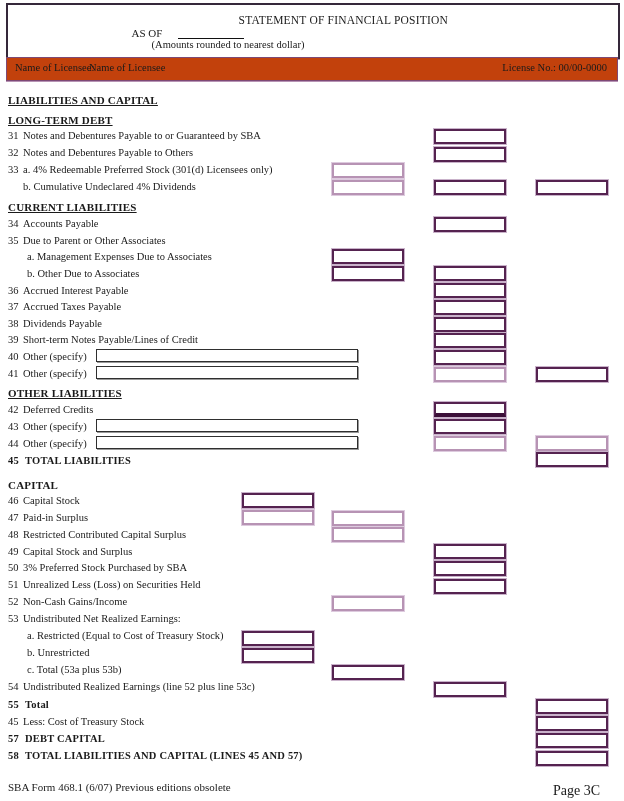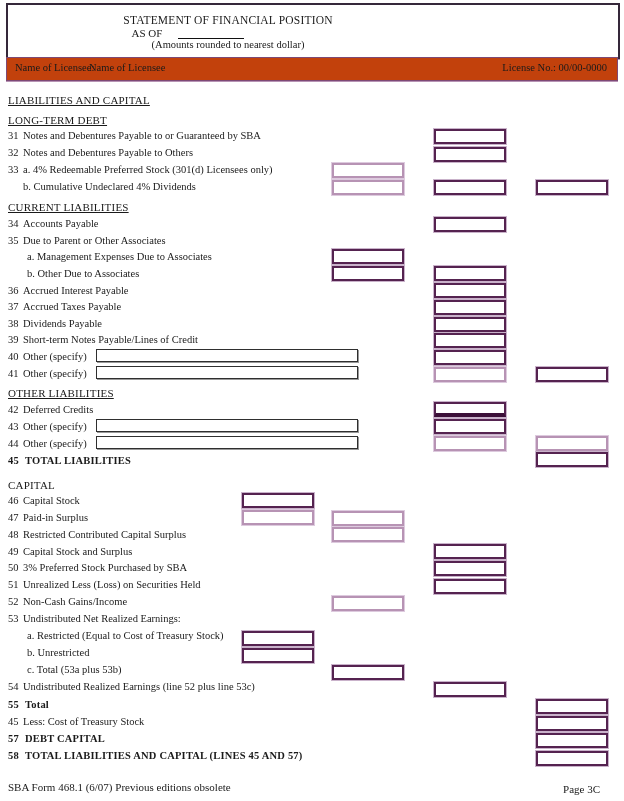--- a/index.html
+++ b/index.html
@@ -13,37 +13,37 @@
     position:relative;width:624px;height:801px;background:#ffffff;
     font-family:"Liberation Serif", serif;color:#1a1a1a;overflow:hidden;
     margin:0 auto;
   }
   
   .hdr-box{
     position:absolute;left:6px;top:3px;width:610px;height:52px;
     border:2px solid #35283a;background:#fff;
     box-shadow:0 1px 0 var(--light);
   }
-  .hdr-title{position:absolute;left:0;top:9px;width:440px;text-align:center;
+  .hdr-title{position:absolute;left:0;top:9px;width:440px;text-align:right;
     font-size:11.5px;letter-spacing:.2px;}
   .hdr-asof{position:absolute;left:0;top:22px;width:360px;text-align:center;font-size:11px;}
   .asof-blank{display:inline-block;width:66px;border-bottom:1.5px solid #111;height:10px;
     vertical-align:bottom;margin-left:16px;}
   .hdr-sub{position:absolute;left:0;top:34px;width:440px;text-align:center;font-size:10.5px;}
   .hdr-omb{position:absolute;left:443px;top:10px;width:165px;font-size:10.5px;line-height:13px;}
   .lic-row{
     position:absolute;left:6px;top:57px;width:610px;height:22px;
     border:1.5px solid #7d4a76;background:#c2410c;box-shadow:0 1px 0 var(--light);
   }
   .lic-label{position:absolute;left:8px;top:4px;font-size:10.5px;}
   .lic-value{position:absolute;left:82px;top:4px;font-size:10.5px;}
   .lic-no{position:absolute;right:10px;top:4px;font-size:10.5px;}
   
   .section{
-    position:absolute;left:8px;font-size:11px;font-weight:normal;
+    position:absolute;left:8px;font-size:11px;font-weight:bold;
     text-decoration:underline;letter-spacing:.2px;white-space:nowrap;
   }
   .section.nounder{text-decoration:none;}
   .row{position:absolute;left:0;font-size:10.5px;line-height:13px;white-space:nowrap;}
   .row .num{position:absolute;left:8px;}
   .row .lbl{position:absolute;}
   .row.main .lbl{left:23px;}
   .row.sub1 .lbl{left:23px;}
   .row.sub2 .lbl{left:27px;}
   .row.bold{font-weight:bold;letter-spacing:.2px;}
@@ -55,21 +55,21 @@
   }
   .box.light{border-color:var(--light);box-shadow:0 0 0 1px #ddcade;}
   .box.thickbot{border-bottom:4px solid #3c1038;height:9px;}
   .colA{left:242px;} .colB{left:332px;} .colC{left:434px;} .colD{left:536px;}
   .wide{
     position:absolute;left:96px;width:260px;height:11px;background:#fff;
     border:1.5px solid var(--wideb);box-shadow:1px 1px 0 #999999;
   }
   
   .foot-l{position:absolute;left:8px;top:781px;font-size:11px;text-align:right;}
-  .foot-r{position:absolute;right:24px;top:783px;font-size:11px;margin-left:37px;}
+  .foot-r{position:absolute;right:24px;top:783px;font-size:14px;margin-left:37px;}
 </style>
 </head>
 <body>
 
 <div id="page">
 
   <div class="hdr-box">
     <div class="hdr-title">STATEMENT OF FINANCIAL POSITION</div>
     <div class="hdr-asof">
       <span>AS OF</span><span class="asof-blank"></span>

